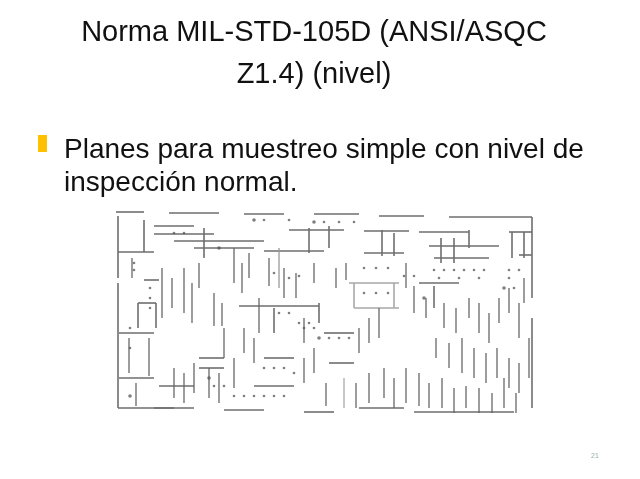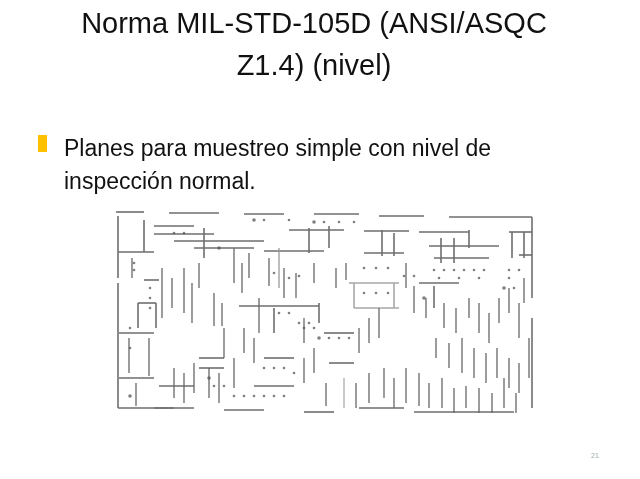--- a/index.html
+++ b/index.html
@@ -1,22 +1,22 @@
 <!DOCTYPE html>
 <html><head>
 <meta charset="utf-8">
 <style>
   html, body { margin:0; padding:0; }
   body { width:640px; height:479px; background:#ffffff; position:relative; overflow:hidden;
          font-family:"Liberation Sans", "DejaVu Sans", sans-serif; color:#1a1a1a; }
-  .title { position:absolute; left:0; top:2px; width:628px; text-align:center;
+  .title { position:absolute; left:0; top:10px; width:628px; text-align:center;
            font-size:29px; line-height:42px; color:#111; }
   .bullet-row { position:absolute; left:38px; top:132px; width:560px; }
   .bullet-mark { position:absolute; left:0; top:3px; width:9px; height:17px; background:#FFC000; }
-  .bullet-text { position:absolute; left:26px; top:0; width:520px; font-size:23px; line-height:33px; color:#111; }
+  .bullet-text { position:absolute; left:26px; top:0; width:520px; font-size:28px; line-height:33px; color:#111; }
   .table-image { position:absolute; left:114px; top:208px; width:422px; height:206px; background:#fff; }
   .page-number { position:absolute; left:591px; top:452px; font-size:7px; color:#9aa; }
 </style>
 </head>
 <body>
 
 <div class="title">
   <div>Norma MIL-STD-105D (ANSI/ASQC</div>
   <div>Z1.4) (nivel)</div>
 </div>

